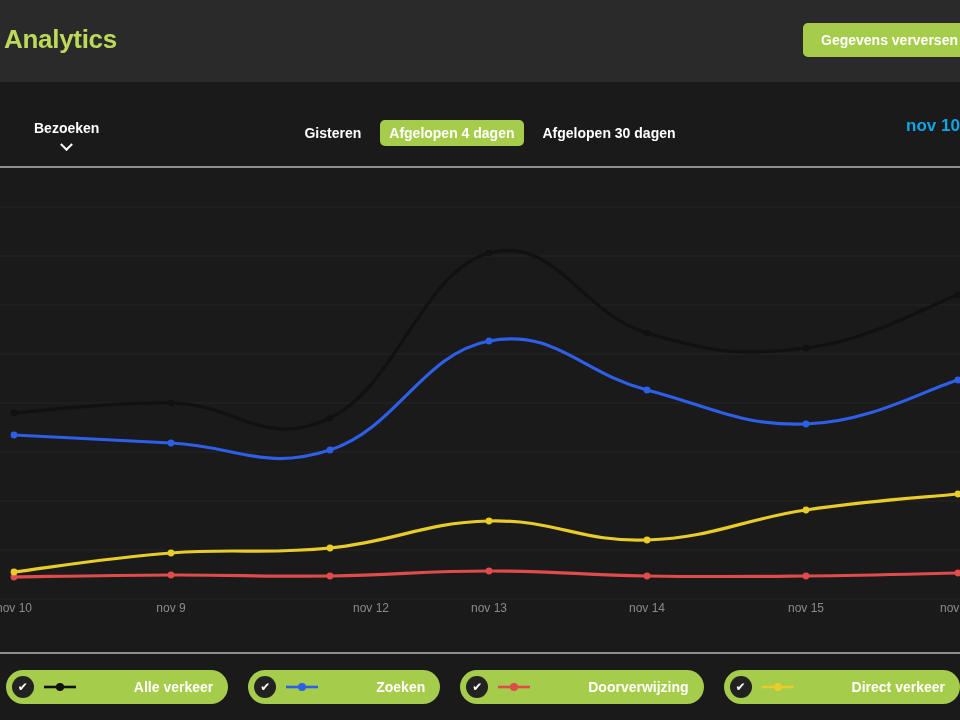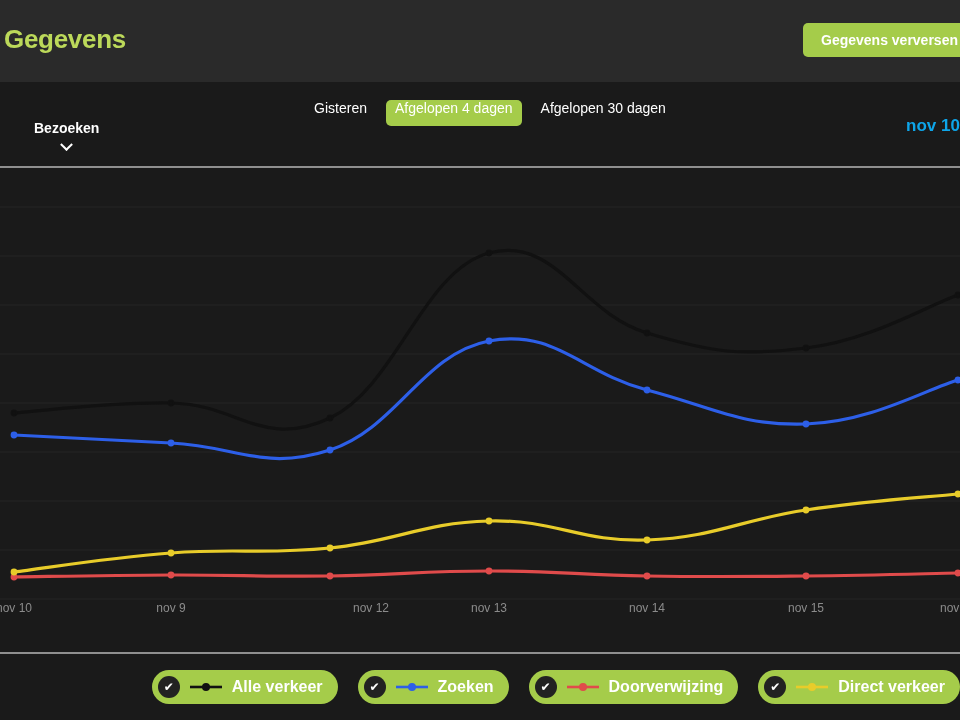--- a/index.html
+++ b/index.html
@@ -49,23 +49,23 @@
     border-right: 2px solid #ffffff; border-bottom: 2px solid #ffffff;
     transform: rotate(45deg) translate(-2px,-2px);
   }
   .tabs {
     position: absolute; left: 295px; top: 100px; width: 390px;
     display: flex; flex-wrap: wrap; justify-content: center;
     align-items: center; gap: 0px 10px;
   }
   .tab {
     height: 26px; padding: 0 9px;
-    display: flex; align-items: flex-start;
-    font-size: 14px; font-weight: normal; color: #ffffff;
-    border-radius: 5px; white-space: nowrap; cursor: pointer;
+    display: flex; align-items: center;
+    font-size: 14px; font-weight: bold; color: #ffffff;
+    border-radius: 5px; white-space: nowrap; cursor: pointer; margin-top: 20px;
   }
   .tab.active { background: #a5cc4a; color: #ffffff; }
   .daterange {
     position: absolute; left: 906px; top: 116px;
     font-size: 17px; font-weight: bold; color: #0ea5e9;
     white-space: nowrap;
   }
   .rule {
     position: absolute; left: 0; width: 960px; height: 2px;
     background: #8f8f8f;
@@ -99,29 +99,29 @@
     display: flex; align-items: center; gap: 9px;
     cursor: pointer; white-space: nowrap; flex: none;
   }
   .lg-check {
     width: 22px; height: 22px; border-radius: 50%;
     background: #222222; color: #ffffff;
     display: flex; align-items: center; justify-content: center;
     font-size: 12px; line-height: 1; flex: none;
   }
   .lg-marker { width: 34px; height: 12px; flex: none; }
-  .lg-label { font-size: 16px; font-weight: bold; color: #ffffff; }
+  .lg-label { font-size: 14px; font-weight: bold; color: #ffffff; margin-left: 48px; }
 </style>
 </head>
 <body>
 
 <div id="app">
 
   <div class="topbar">
-    <div class="app-title">Gegevens</div>
+    <div class="app-title">Analytics</div>
     <button class="refresh-btn">Gegevens verversen</button>
   </div>
 
   <div class="controlbar"></div>
 
   <div class="metric-select">
     <span>Bezoeken</span>
     <span class="chev"></span>
   </div>
 

